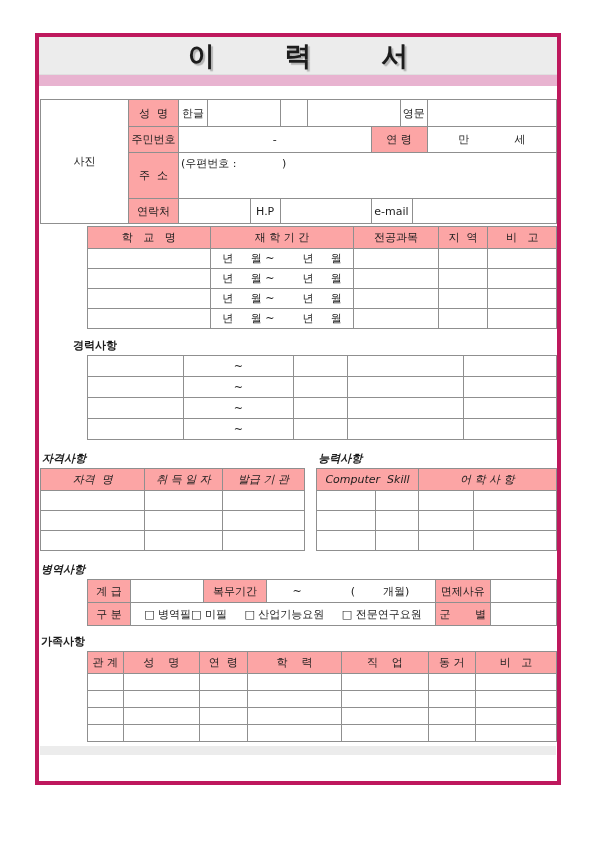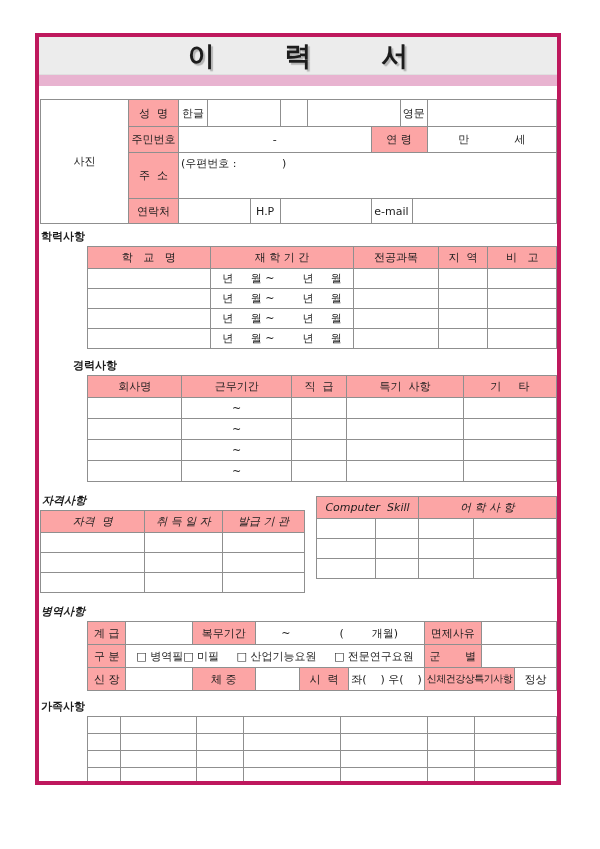--- a/index.html
+++ b/index.html
@@ -96,21 +96,20 @@
       <th class="gray">연락처</th>
       <td colspan="2"></td>
       <td>H.P</td>
       <td colspan="2"></td>
       <td colspan="2">e-mail</td>
       <td colspan="2"></td>
     </tr>
   </tbody>
     </table>
 
-  <div class="seclabel mt6">학력사항</div>
   <table class="t-edu mt2">
     <colgroup>
         <col style="width:144px">
         <col style="width:150px">
         <col style="width:96px">
         <col style="width:55px">
         <col style="width:79px">
       </colgroup>
     <tbody>
         <tr class="h">
@@ -154,27 +153,20 @@
   <div class="seclabel mt10">경력사항</div>
   <table class="t-career mt2">
     <colgroup>
         <col style="width:107px">
         <col style="width:123px">
         <col style="width:60px">
         <col style="width:130px">
         <col style="width:104px">
       </colgroup>
     <tbody>
-        <tr class="h">
-      <th class="gray">회사명</th>
-      <th class="gray">근무기간</th>
-      <th class="gray">직  급</th>
-      <th class="gray">특기  사항</th>
-      <th class="gray">기     타</th>
-    </tr>
     <tr class="d">
       <td></td>
       <td>~</td>
       <td></td>
       <td></td>
       <td></td>
     </tr>
     <tr class="d">
       <td></td>
       <td>~</td>
@@ -226,20 +218,21 @@
         </tr>
         <tr class="d">
           <td></td>
           <td></td>
           <td></td>
         </tr>
       </tbody>
         </table>
     </div>
     <div style="width:244px;">
+      <div class="seclabel">능력사항</div>
       <table class="t-skill mt2" style="margin-left:0;border-radius:24px;">
         <colgroup>
             <col style="width:59px">
             <col style="width:43px">
             <col style="width:57px">
             <col style="width:85px">
           </colgroup>
         <tbody>
             <tr class="h">
           <th class="gray" colspan="2">Computer  Skill</th>
@@ -289,45 +282,44 @@
       <td colspan="3">~              (        개월)</td>
       <th class="gray">면제사유</th>
       <td colspan="2"></td>
     </tr>
     <tr>
       <th class="gray">구 분</th>
       <td colspan="5">□ 병역필□ 미필     □ 산업기능요원     □ 전문연구요원</td>
       <th class="gray">군       별</th>
       <td colspan="2"></td>
     </tr>
-    <tr>
-      <th class="gray">신 장</th>
-      <td></td>
-      <th class="gray">체 중</th>
-      <td></td>
-      <th class="gray">시  력</th>
-      <td>좌(    ) 우(    )</td>
-      <th class="gray small" colspan="2">신체건강상특기사항</th>
-      <td>정상</td>
-    </tr>
   </tbody>
     </table>
 
   <div class="seclabel mt9">가족사항</div>
   <table class="t-family mt2">
     <colgroup>
       <col style="width:37px">
         <col style="width:85px">
         <col style="width:52px">
         <col style="width:108px">
       <col style="width:98px">
         <col style="width:52px">
         <col style="width:92px">
     </colgroup>
     <tbody>
+        <tr class="h">
+      <th class="gray">관 계</th>
+      <th class="gray">성    명</th>
+      <th class="gray">연  령</th>
+      <th class="gray">학    력</th>
+      <th class="gray">직    업</th>
+      <th class="gray">동 거</th>
+      <th class="gray">비   고</th>
+    </tr>
     <tr class="d">
       <td></td>
           <td></td>
       <td></td>
           <td></td>
       <td></td>
           <td></td>
       <td></td>
     </tr>
     <tr class="d">

